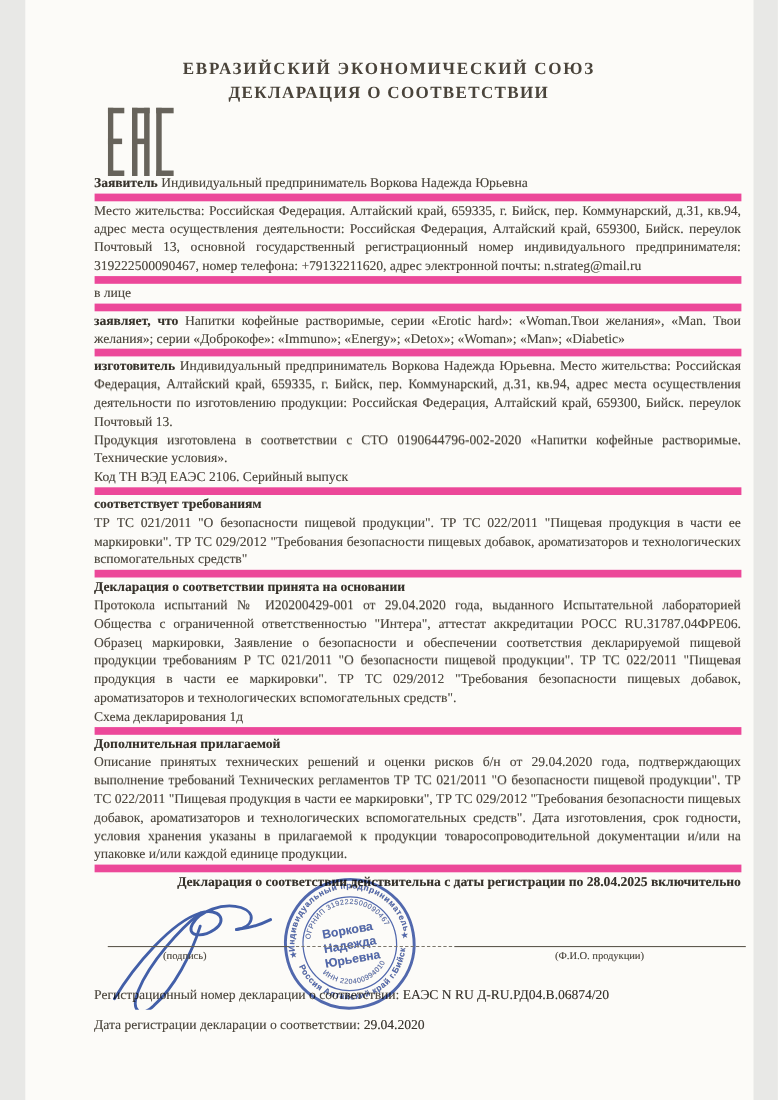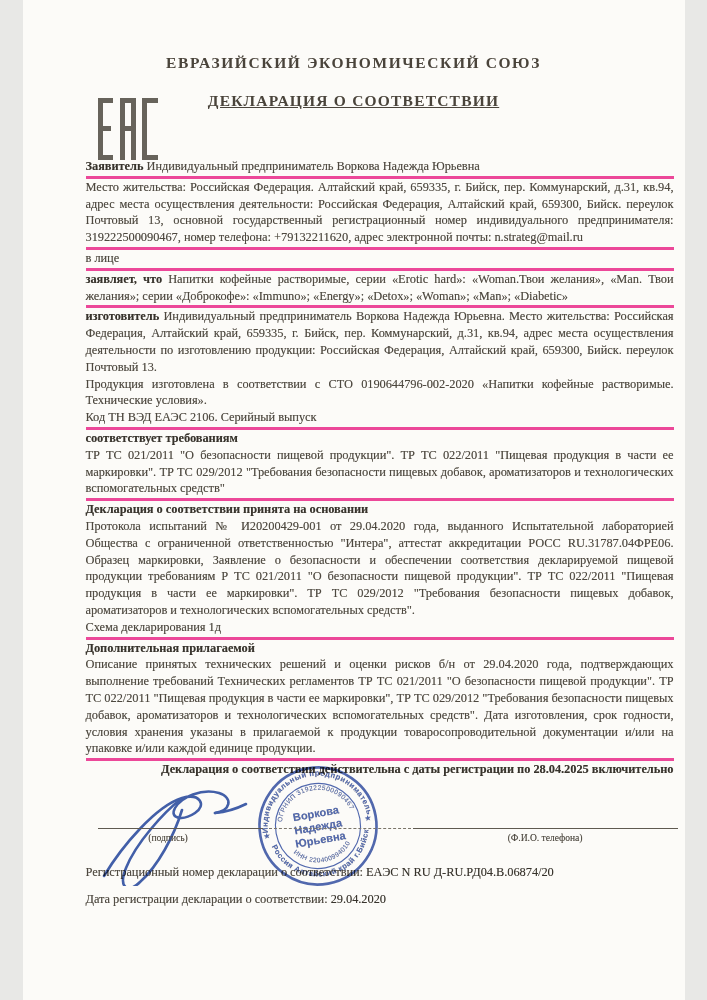--- a/index.html
+++ b/index.html
@@ -5,28 +5,28 @@
   * { margin:0; padding:0; box-sizing:border-box; }
   html,body { background:#e8e8e6; }
   .page {
     position:relative; width:662px; height:1000px; margin:0 auto;
     background:#fcfbf8; overflow:hidden;
     font-family:"Liberation Serif", serif; color:#4d483f;
   }
   .titles { position:absolute; top:54px; left:0; right:0; text-align:center;
     font-weight:bold; color:#4a443b; }
   .titles .t1 { font-size:15.5px; letter-spacing:1.6px; }
-  .titles .t2 { font-size:15.5px; letter-spacing:1.2px; margin-top:20px;text-decoration:underline; }
+  .titles .t2 { font-size:15.5px; letter-spacing:1.2px; margin-top:4px; }
   .eac { position:absolute; top:96px; left:75px; width:60px; height:66px; opacity:.82; }
   .main {
     position:absolute; top:158px; left:63px; width:588px;
     font-size:12.3px; line-height:16.8px; text-align:justify;
     text-shadow:0.2px 0.2px 0.4px rgba(77,72,63,0.45);
   }
-  .uline { border-bottom:3px solid #ec4899; padding-bottom:1px; }
+  .uline { border-bottom:7px solid #ec4899; padding-bottom:1px; }
   b, .bold { font-weight:bold; color:#37332c; }
   .hdr { font-weight:bold; color:#37332c; text-align:left; }
   .sig-area { position:relative; height:80px; }
   .sig-rule { position:absolute; top:50px; border-top:1px solid #5f5a50; }
   .rule-left { left:12px; width:165px; }
   .rule-mid { left:183px; width:142px; border-top-style:dashed; border-top-color:#7a756a; }
   .rule-right { left:327px; width:265px; }
   .cap { position:absolute; top:52px; font-size:9.5px; text-align:center; color:#4d483f; }
   .cap-left { left:0; width:165px; }
   .cap-right { left:327px; width:265px; }
@@ -142,21 +142,21 @@
           <text x="70" y="60">Воркова</text>
           <text x="70" y="75">Надежда</text>
           <text x="70" y="90">Юрьевна</text>
         </g>
       </svg>
 
       <div class="sig-rule rule-left"></div>
       <div class="sig-rule rule-mid"></div>
       <div class="sig-rule rule-right"></div>
       <div class="cap cap-left">(подпись)</div>
-      <div class="cap cap-right">(Ф.И.О. телефона)</div>
+      <div class="cap cap-right">(Ф.И.О. продукции)</div>
     </div>
 
     <div class="reg-row">
       <span class="lbl">Регистрационный номер декларации о соответствии:</span>
       <span class="val">ЕАЭС N RU Д-RU.РД04.В.06874/20</span>
     </div>
 
     <div class="reg-row date-row">
       <span class="lbl">Дата регистрации декларации о соответствии:</span>
       <span class="val">29.04.2020</span>

